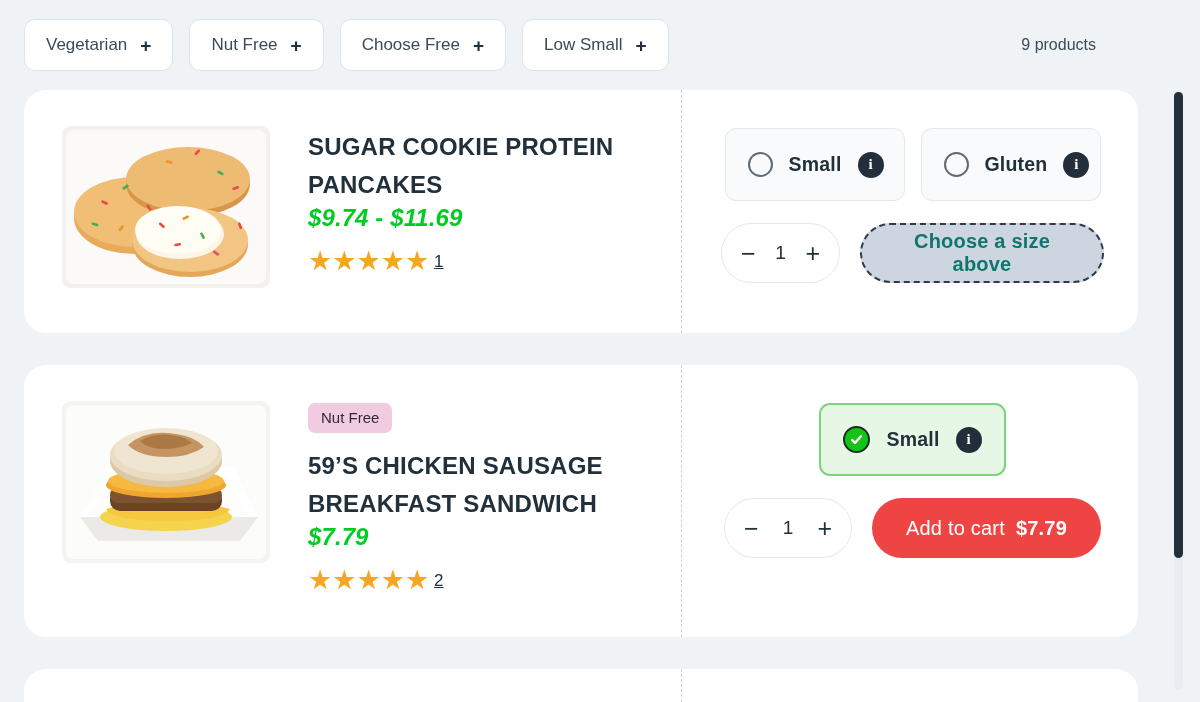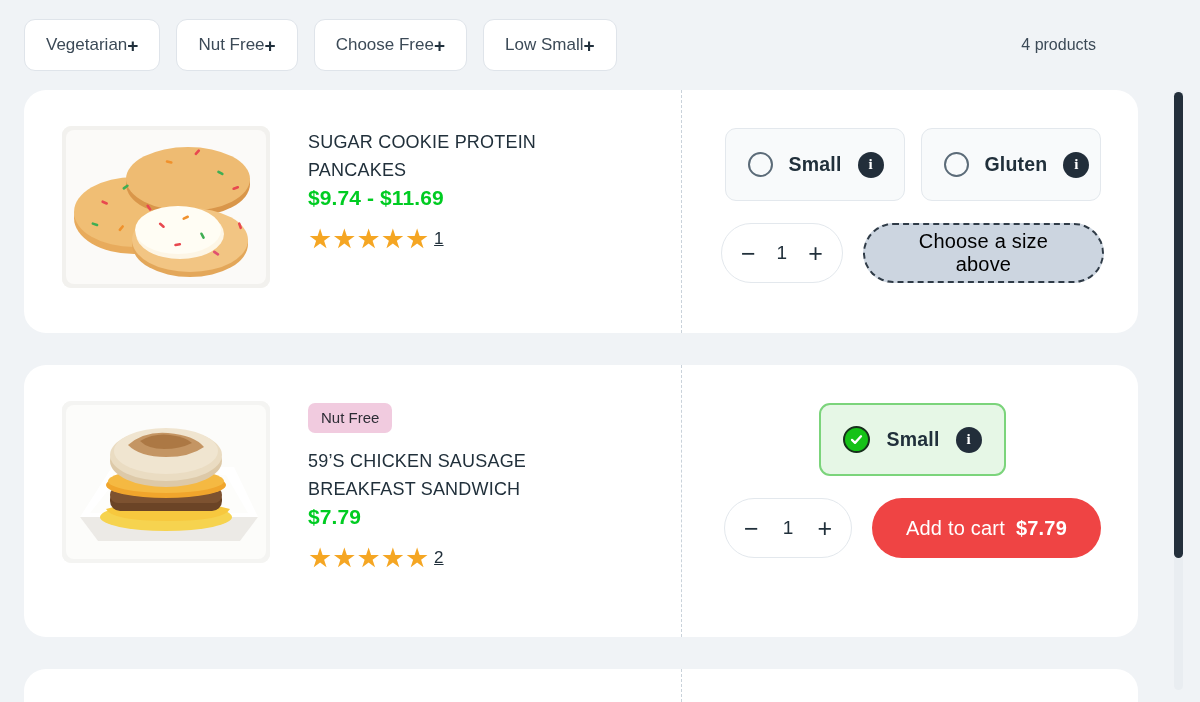--- a/index.html
+++ b/index.html
@@ -34,20 +34,21 @@
     gap: 16px;
   }
 
   .chip {
     height: 52px;
     background: #ffffff;
     border: 1px solid #dfe4ea;
     border-radius: 11px;
     display: flex;
     align-items: center;
+    gap: 13px;
     padding: 0 21px;
     font-size: 17px;
     color: #3c4a57;
     cursor: pointer;
     white-space: nowrap;
   }
   .chip-plus {
     font-size: 19px;
     font-weight: 700;
     color: #20303c;
@@ -127,34 +128,35 @@
     display: inline-block;
     background: #f1cbdf;
     color: #2c2c34;
     font-size: 15px;
     border-radius: 7px;
     padding: 6px 13px 7px;
     margin-bottom: 14px;
   }
 
   .title {
-    font-size: 18px;
-    font-weight: 400;
+    font-size: 24px;
+    font-weight: 700;
     letter-spacing: 0.2px;
     line-height: 1.57;
     color: #21303b;
     max-width: 330px;
   }
 
   .price {
-    font-size: 21px;
+    font-size: 24px;
     font-weight: 700;
     color: #00cc22;
     margin-top: 1px;
     letter-spacing: 0.1px;
+    font-style: italic;
   }
 
   .rating {
     margin-top: 16px;
     display: flex;
     align-items: center;
     gap: 1px;
   }
   .star { color: #f5a623; font-size: 27px; line-height: 1; letter-spacing: -1px; }
   .rating-count {
@@ -265,24 +267,25 @@
     font-size: 20px;
     cursor: pointer;
     border: none;
     letter-spacing: 0.2px;
   }
   .cart-btn .amount { font-weight: 700; }
 
   .cart-btn.disabled {
     background: #ccd5e0;
     border: 2px dashed #2f3b47;
-    color: #000000;
+    color: #0f766e;
     cursor: not-allowed;
     font-size: 20px;
     padding: 0 30px;
+    font-weight: bold;
   }
 
   
   .scrollbar-track {
     position: absolute;
     top: 90px;
     right: 17px;
     width: 9px;
     height: 600px;
     background: #e9edf1;
@@ -314,21 +317,21 @@
     </div>
     <div class="chip">
       <span>Choose Free</span>
       <span class="chip-plus">+</span>
     </div>
     <div class="chip">
       <span>Low Small</span>
       <span class="chip-plus">+</span>
     </div>
   </div>
-  <div class="product-count">4 products</div>
+  <div class="product-count">9 products</div>
 </div>
 
 <div class="list">
 
   <div class="card">
     <div class="card-left">
       <div class="thumb">
         <svg viewBox="0 0 208 162" preserveAspectRatio="xMidYMid slice" aria-hidden="true">
           <rect width="208" height="162" fill="#f2f1ee"></rect>
           <rect x="4" y="4" width="200" height="154" rx="8" fill="#fbfaf8"></rect>

